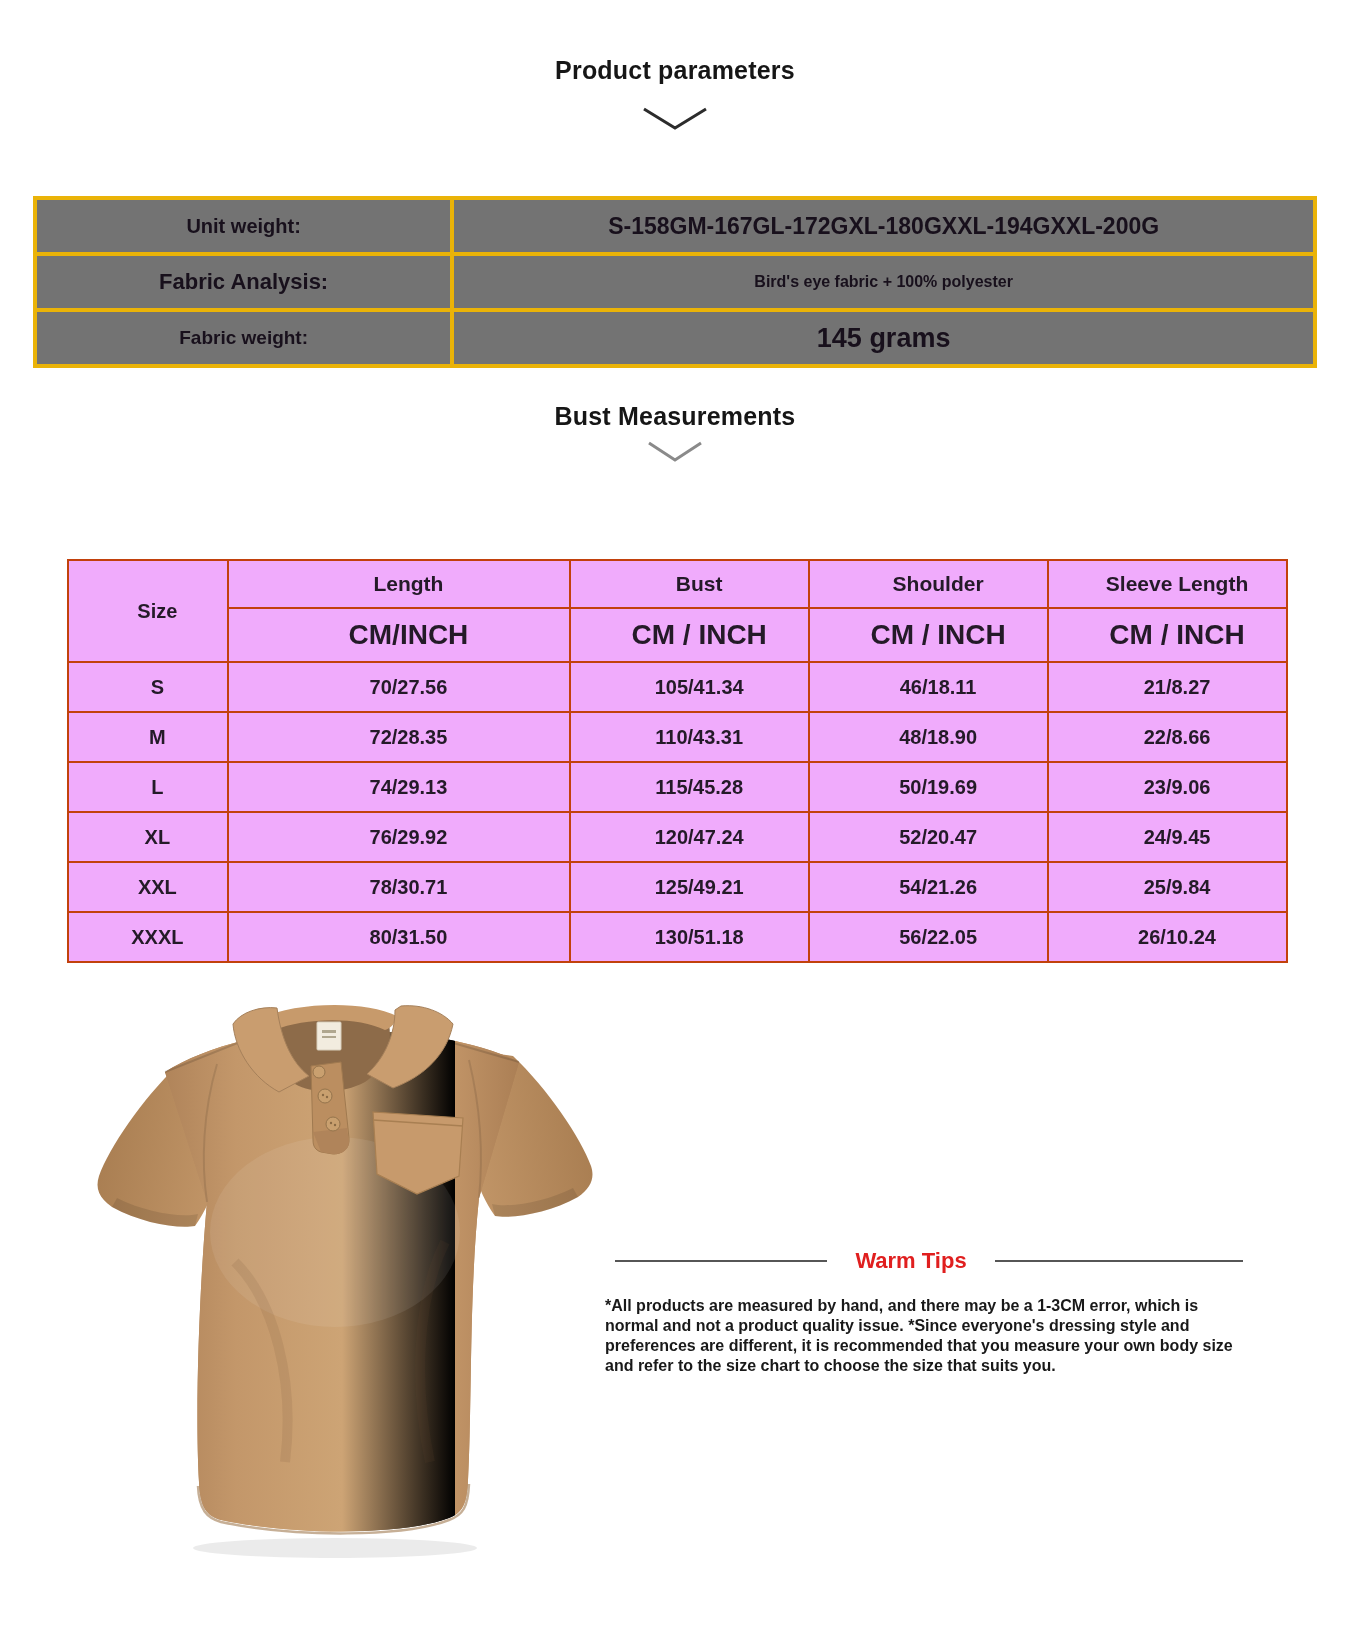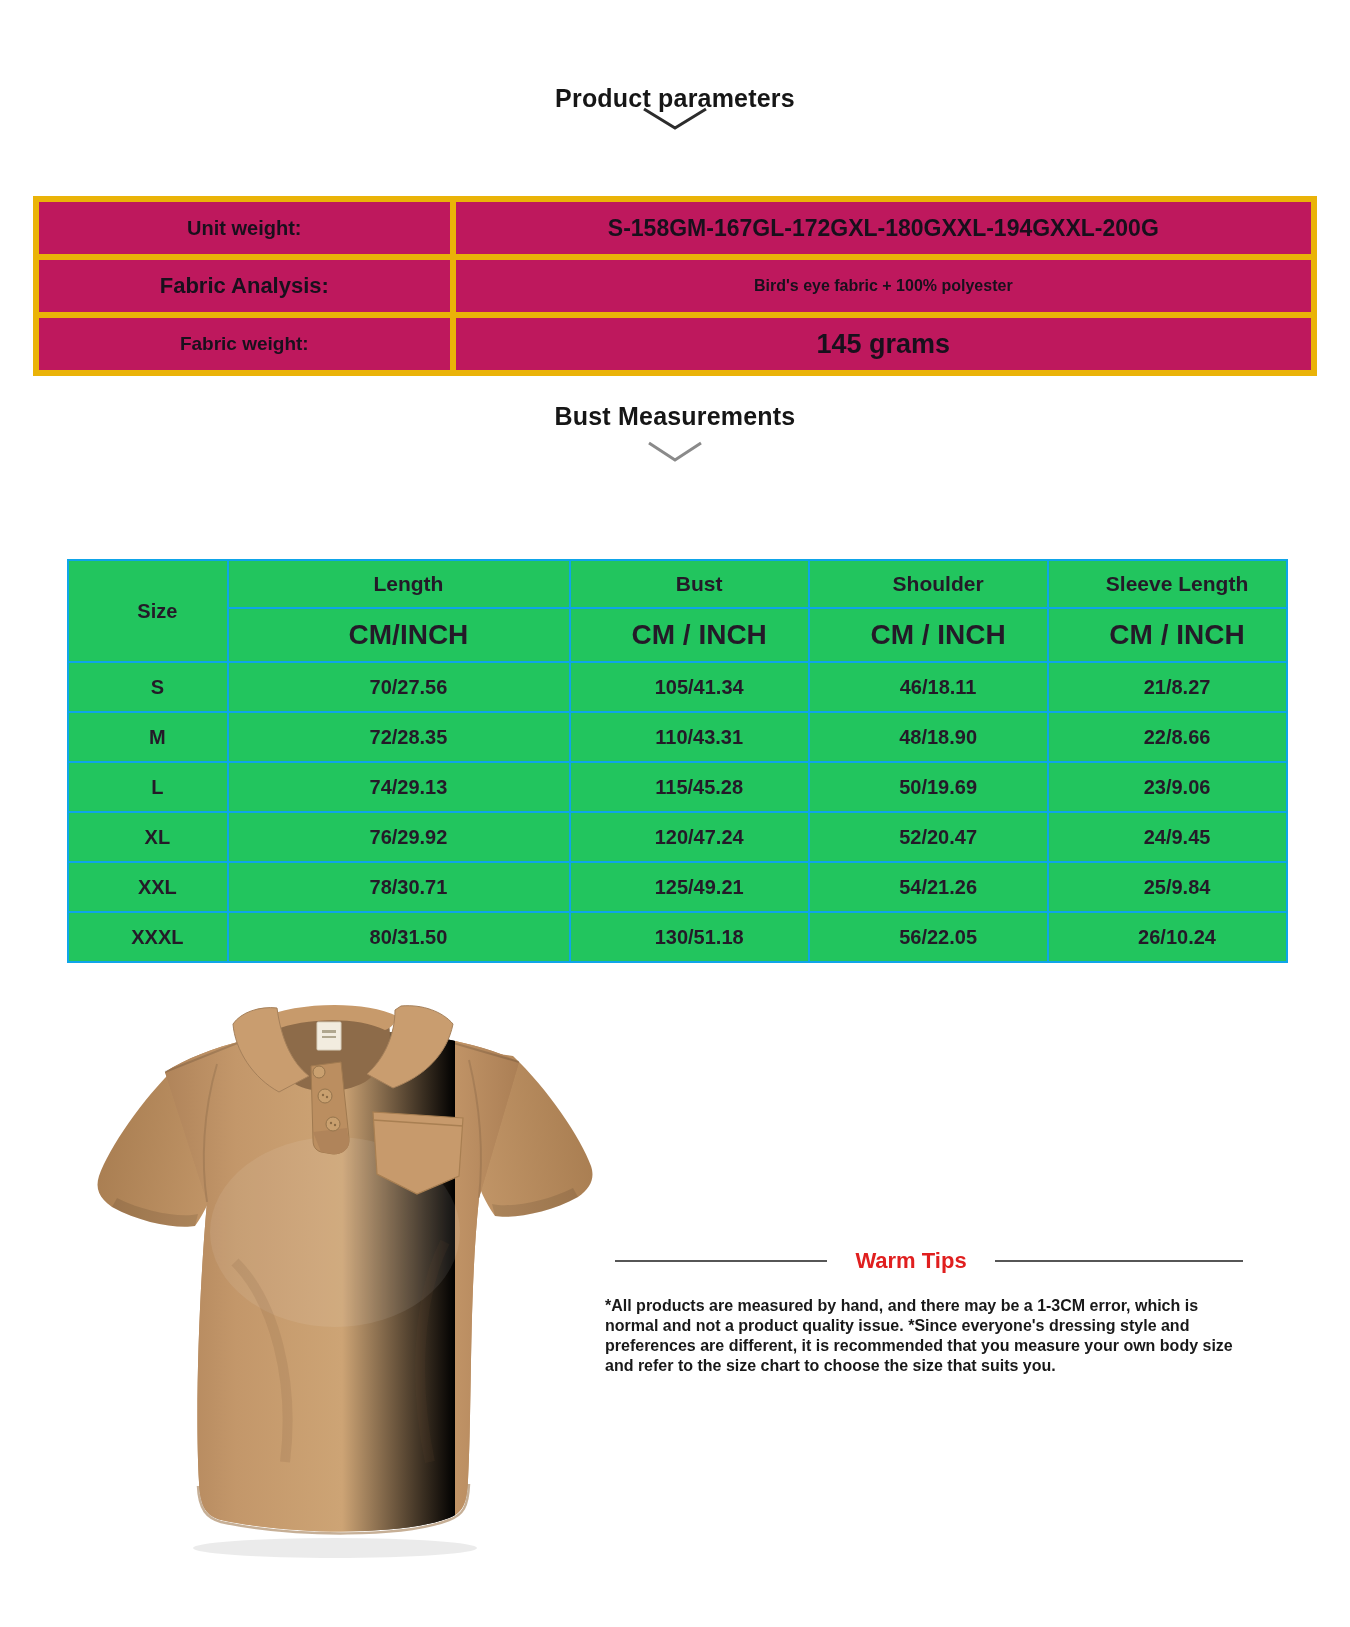--- a/index.html
+++ b/index.html
@@ -4,51 +4,51 @@
 <style>
   html,body { margin:0; padding:0; background:#ffffff; }
   .page {
     position:relative; width:1350px; height:1627px; background:#ffffff;
     font-family:"Liberation Sans","DejaVu Sans",sans-serif; overflow:hidden;
   }
   .section-title {
     position:absolute; left:0; right:0; text-align:center;
     font-weight:700; font-size:25px; color:#161616; letter-spacing:0.2px;
   }
-  #title-product-params { top:84px; }
+  #title-product-params { top:56px; }
   #title-size-measure  { top:402px; }
   .chevron-wrap { position:absolute; left:50%; transform:translateX(-50%); }
   #chevron1 { top:106px; }
   #chevron2 { top:440px; }
 
   
   .params-table {
     position:absolute; left:33px; top:196px; width:1284px;
     border-collapse:collapse; table-layout:fixed;
   }
   .params-table td {
-    border:6px solid #eab308; text-align:center; vertical-align:middle;
-    height:50px; font-weight:700; color:#18101c; background:#be185d;
+    border:4px solid #eab308; text-align:center; vertical-align:middle;
+    height:50px; font-weight:700; color:#18101c; background:#737373;
   }
   .pcol-label { width:32.6%; }
   .params-table tr:nth-child(1) .p-label { font-size:20px; }
   .params-table tr:nth-child(2) .p-label { font-size:22px; }
   .params-table tr:nth-child(3) .p-label { font-size:19px; }
   .params-table tr:nth-child(1) .p-value { font-size:23px; }
   .params-table tr:nth-child(2) .p-value { font-size:16px;margin-left:35px; }
   .params-table tr:nth-child(3) .p-value { font-size:27px; }
 
   
   .size-table {
     position:absolute; left:67px; top:559px; width:1221px;
     border-collapse:collapse; table-layout:fixed;
   }
   .size-table td {
-    border:2px solid #0ea5e9; text-align:center; vertical-align:middle;
-    font-weight:700; color:#241a28; background:#22c55e;padding-left:20px;
+    border:2px solid #c2410c; text-align:center; vertical-align:middle;
+    font-weight:700; color:#241a28; background:#f0abfc;padding-left:20px;
   }
   .st-c0 { width:13.1%; } .st-c1 { width:28.1%; }
   .st-c2 { width:19.6%; } .st-c3 { width:19.6%; } .st-c4 { width:19.6%; }
   .st-head  { height:44px; font-size:21px; }
   .st-unit  { height:50px; font-size:28px; }
   .st-corner{ font-size:20px; color:#121212; }
   .st-size  { font-size:22px; color:#141414; }
   .size-table .st-data { height:46px; font-size:20px; }
 
   

